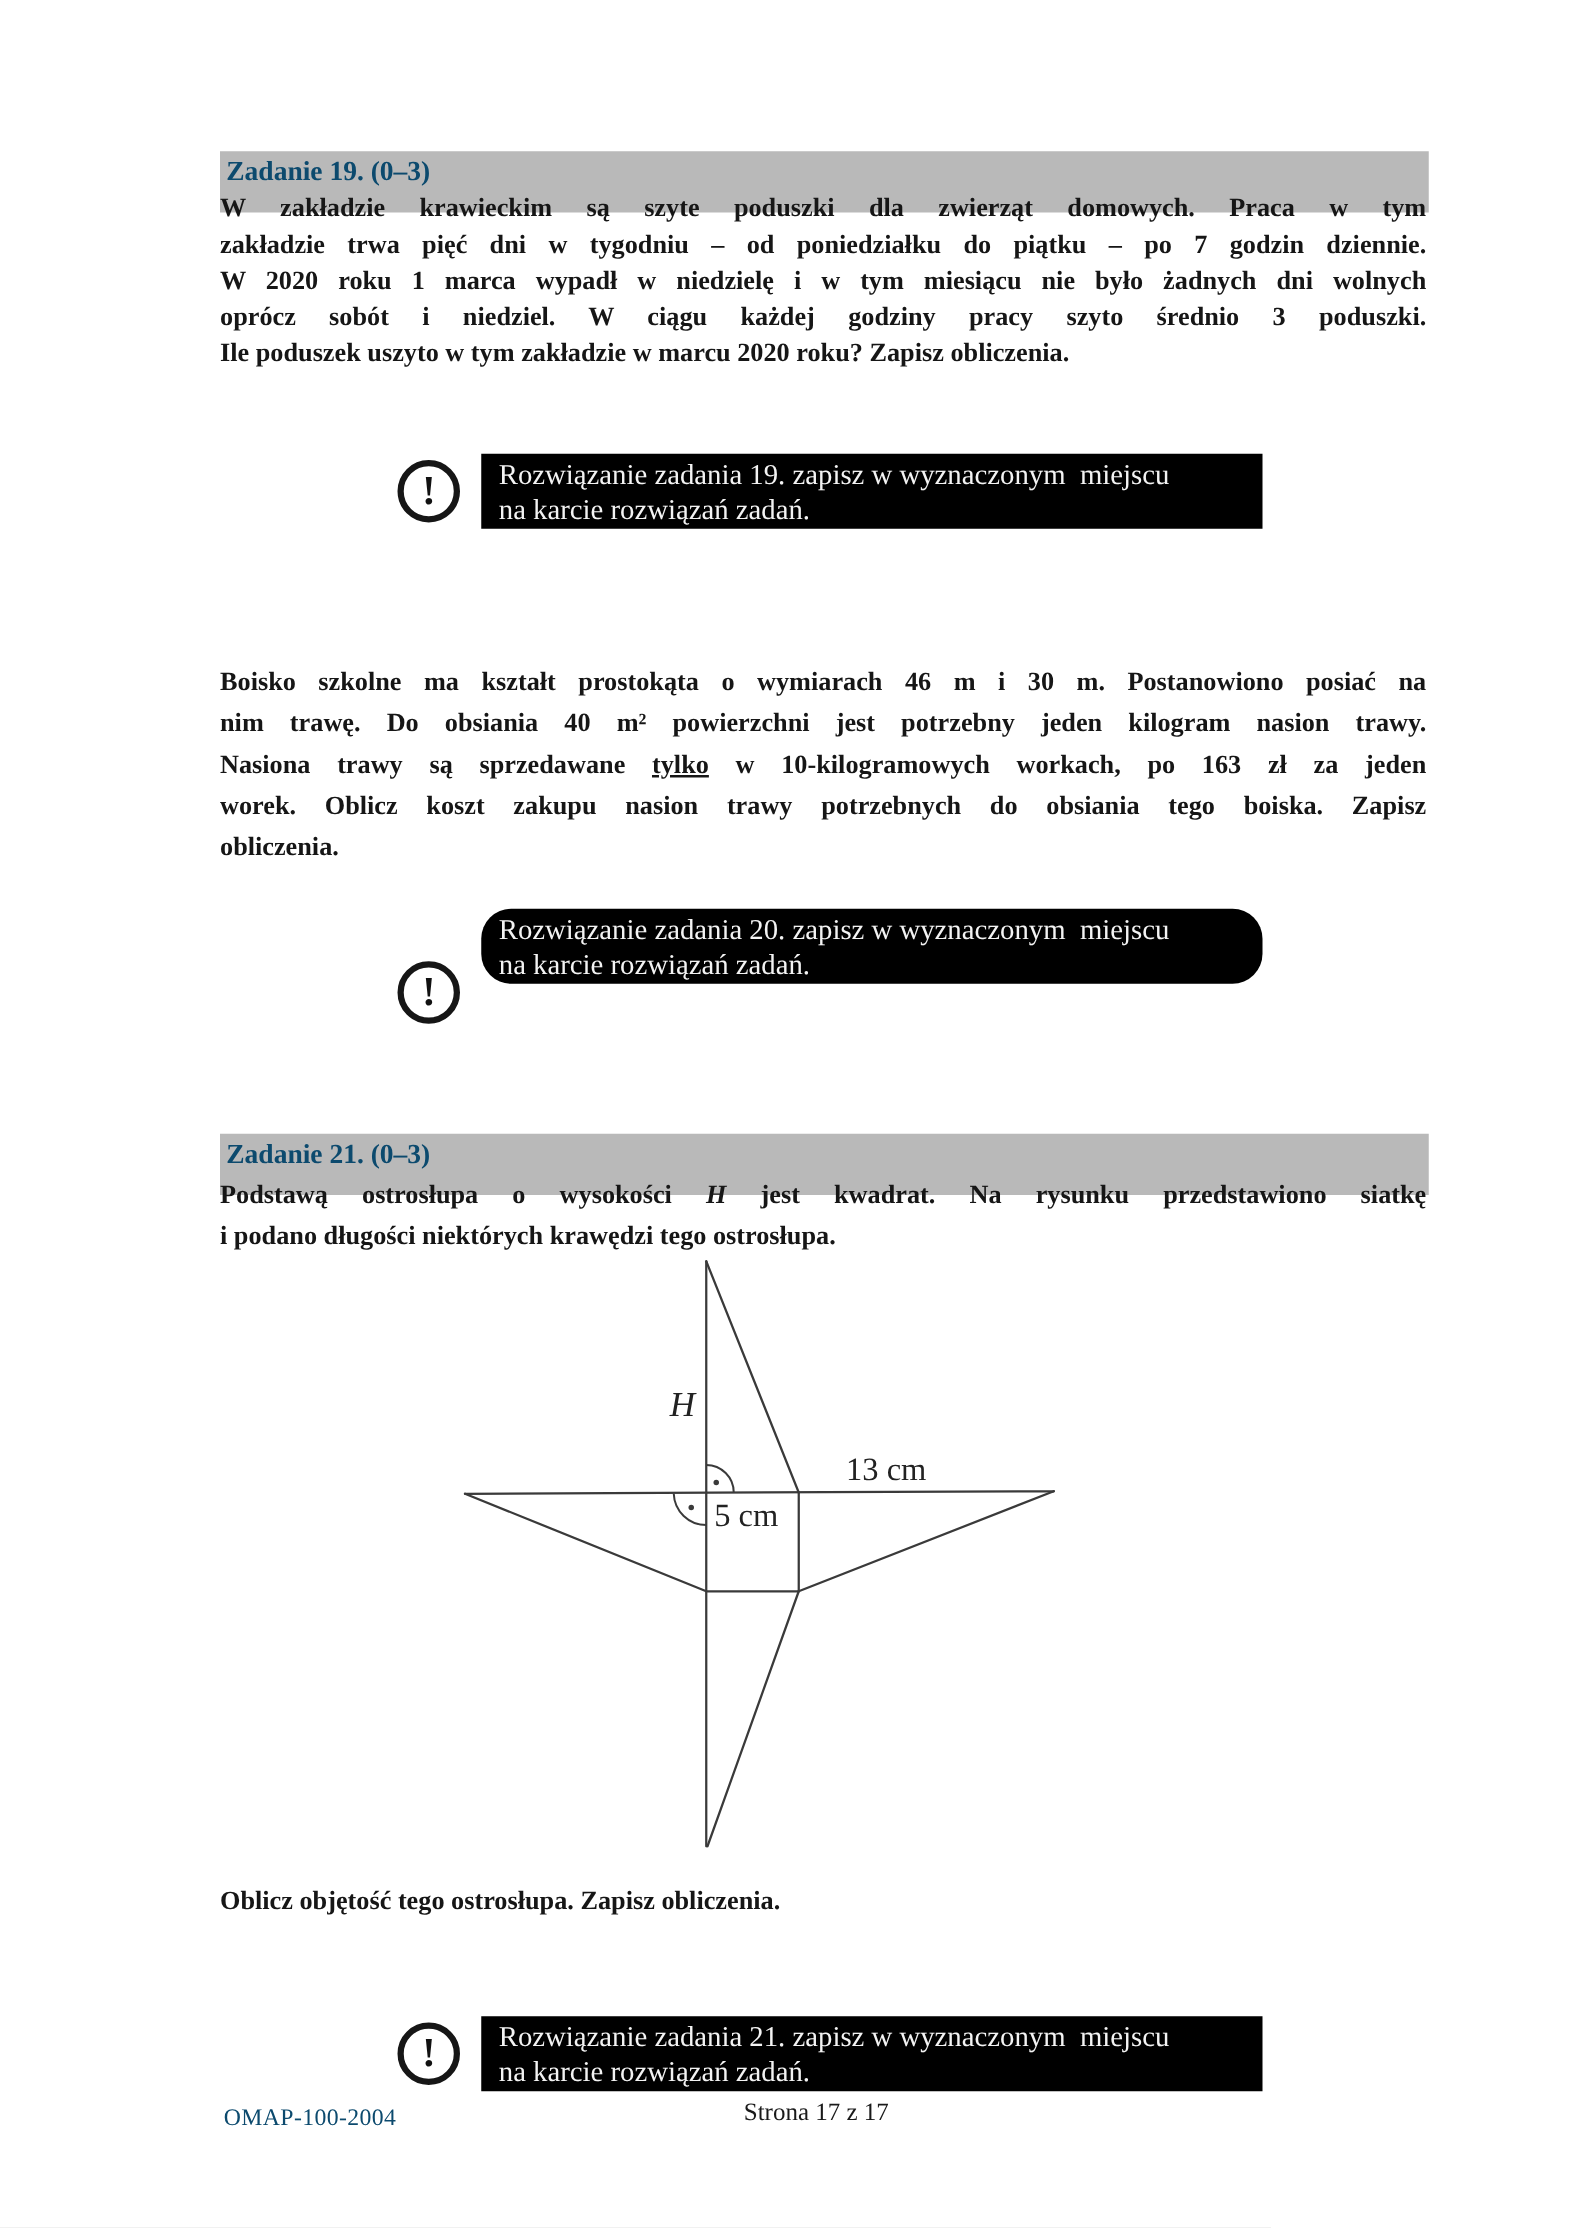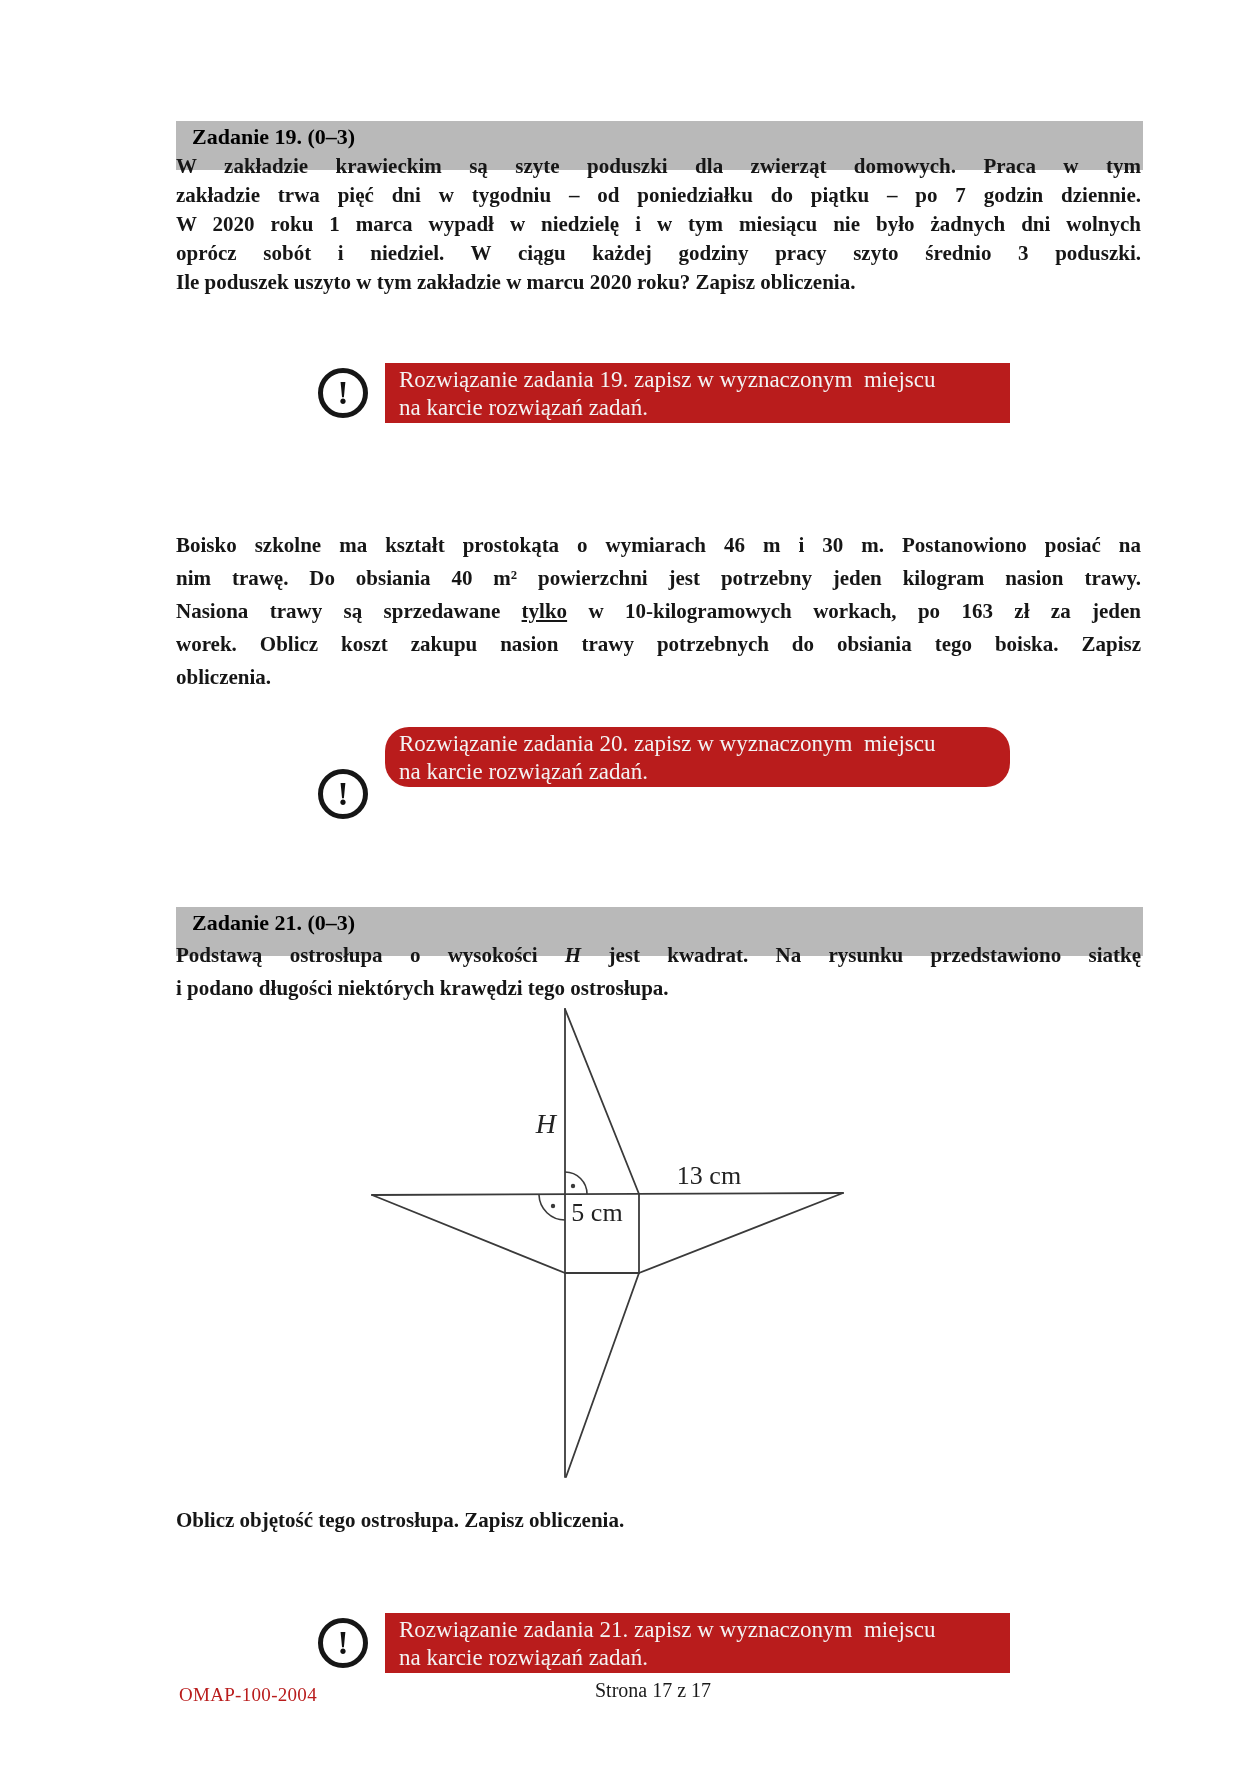--- a/index.html
+++ b/index.html
@@ -6,55 +6,55 @@
   .page{
     position:relative;width:1260px;height:1782px;margin:0 auto;
     background:#ffffff;overflow:hidden;
     font-family:"Liberation Serif","DejaVu Serif",serif;
     color:#161616;
   }
   .task-bar{
     position:absolute;left:176px;width:967px;height:49px;
     background:#b9b9b9;
     font-weight:bold;font-size:22px;line-height:31px;
-    padding-left:16px;box-sizing:border-box;
-    color:#000000;
+    padding-left:5px;box-sizing:border-box;
+    color:#0c4a6e;
   }
   .para{
     position:absolute;left:176px;width:965px;
     font-weight:bold;font-size:21px;
   }
   .t-line{height:29px;line-height:29px;white-space:nowrap;}
   .para.lh33 .t-line{height:33px;line-height:33px;}
   .t-line.just{text-align:justify;text-align-last:justify;white-space:normal;}
   .run-u{text-decoration:underline;margin-top:13px;}
   .run-i{font-style:italic;}
   .notice-box{
     position:absolute;left:385px;width:625px;height:60px;
-    background:#b91c1c;color:#f3f3f3;
+    background:#000000;color:#f3f3f3;
     font-size:23px;line-height:28px;
     padding:3px 0 0 14px;box-sizing:border-box;
   }
   .notice-line{white-space:pre-wrap;}
   .notice-icon{
     position:absolute;left:318px;width:50px;height:50px;
     border:5px solid #161616;border-radius:50%;
     background:#fff;box-sizing:border-box;
     text-align:center;
   }
   .notice-icon span{
     display:block;font-weight:bold;font-size:33px;line-height:40px;color:#111;
   }
   .prompt-line{
     position:absolute;left:176px;width:965px;
     font-weight:bold;font-size:21px;line-height:29px;
   }
   .footer-code{
     position:absolute;left:179px;top:1684px;
-    font-size:19px;letter-spacing:0.3px;color:#b91c1c;
+    font-size:19px;letter-spacing:0.3px;color:#0c4a6e;
   }
   .footer-page{
     position:absolute;left:595px;top:1679px;
     font-size:20px;color:#1a1a1a;
   }
   svg.net{position:absolute;left:340px;top:1000px;}
   svg.net .ln{stroke:#3a3a3a;stroke-width:1.8;fill:none;stroke-linecap:round;}
   svg.net .arc{stroke:#3a3a3a;stroke-width:1.6;fill:none;}
   svg.net .dot{fill:#3a3a3a;stroke:none;}
   svg.net text{fill:#222;font-family:"Liberation Serif","DejaVu Serif",serif;font-size:26px;}

